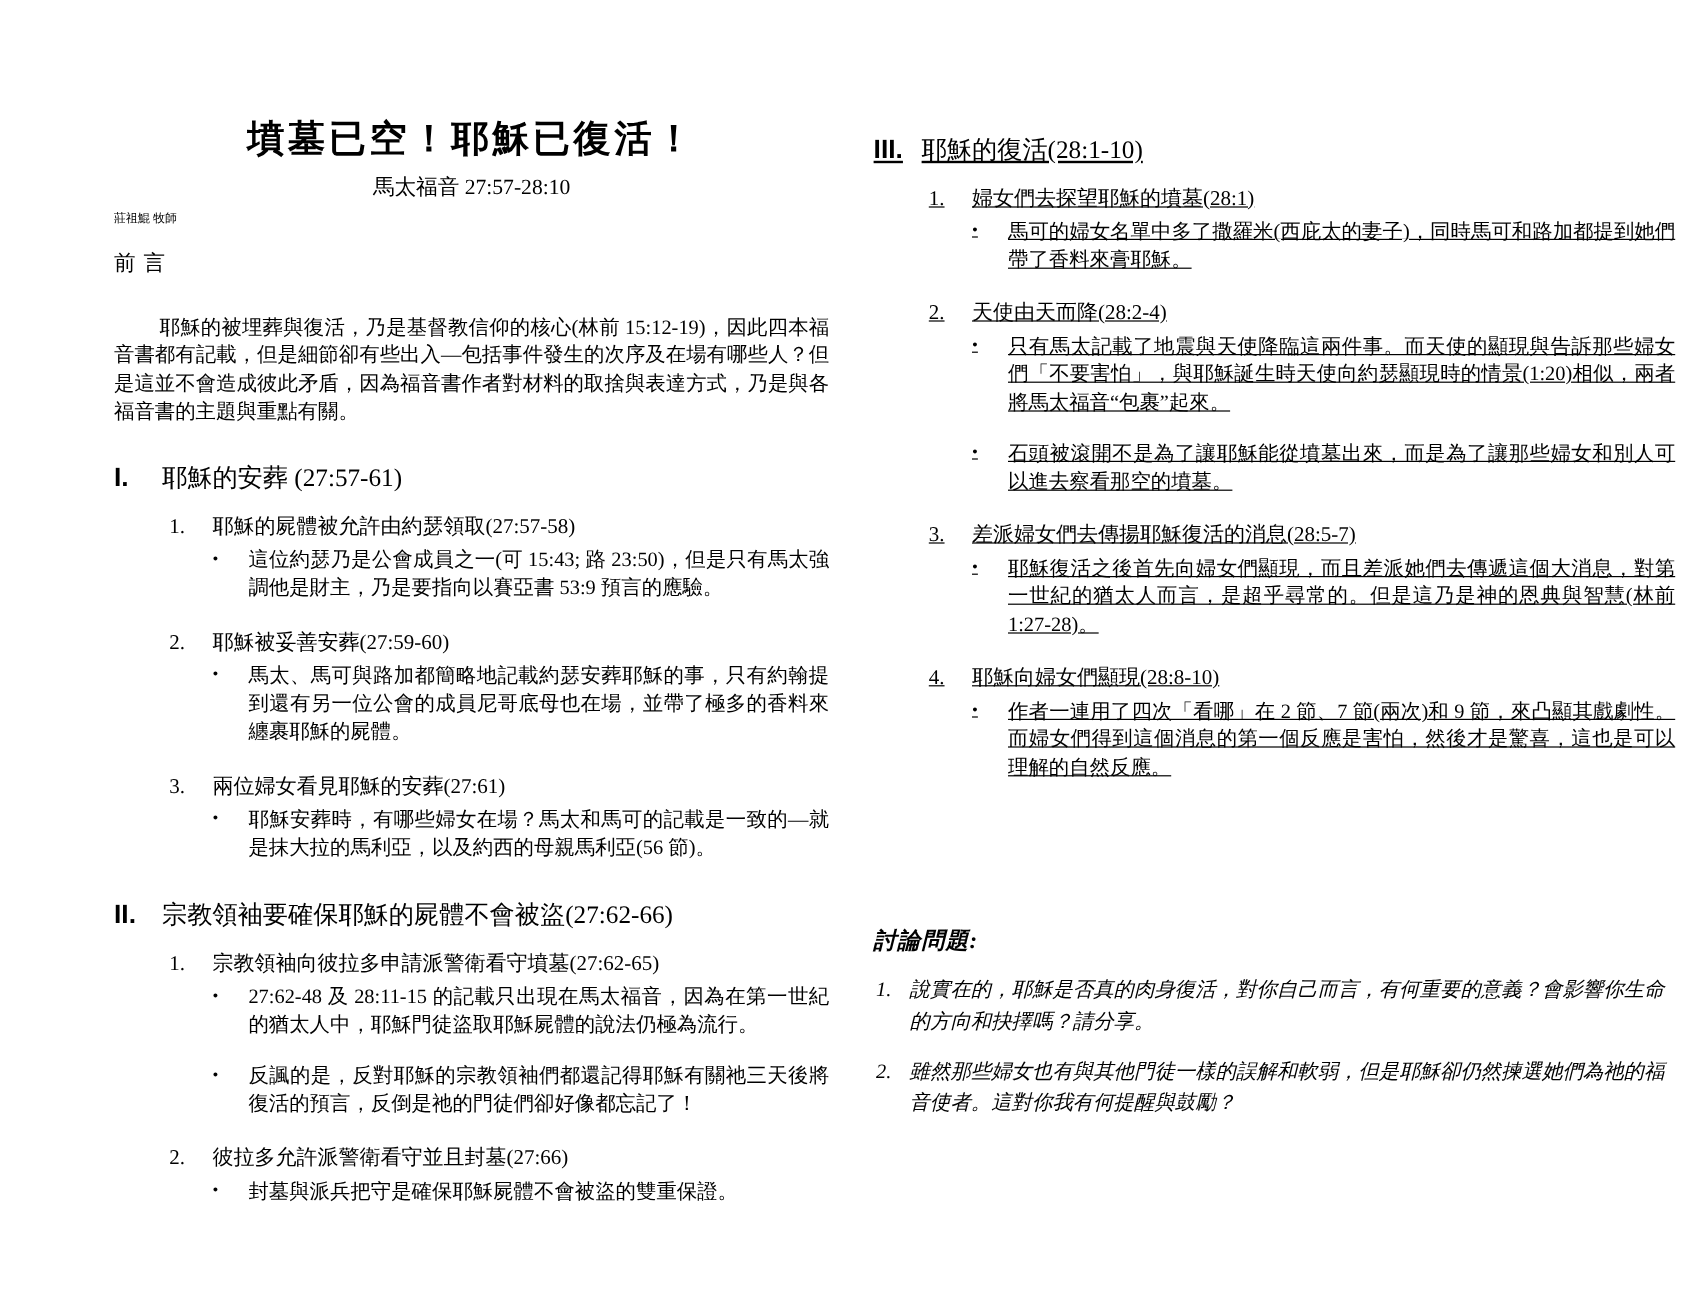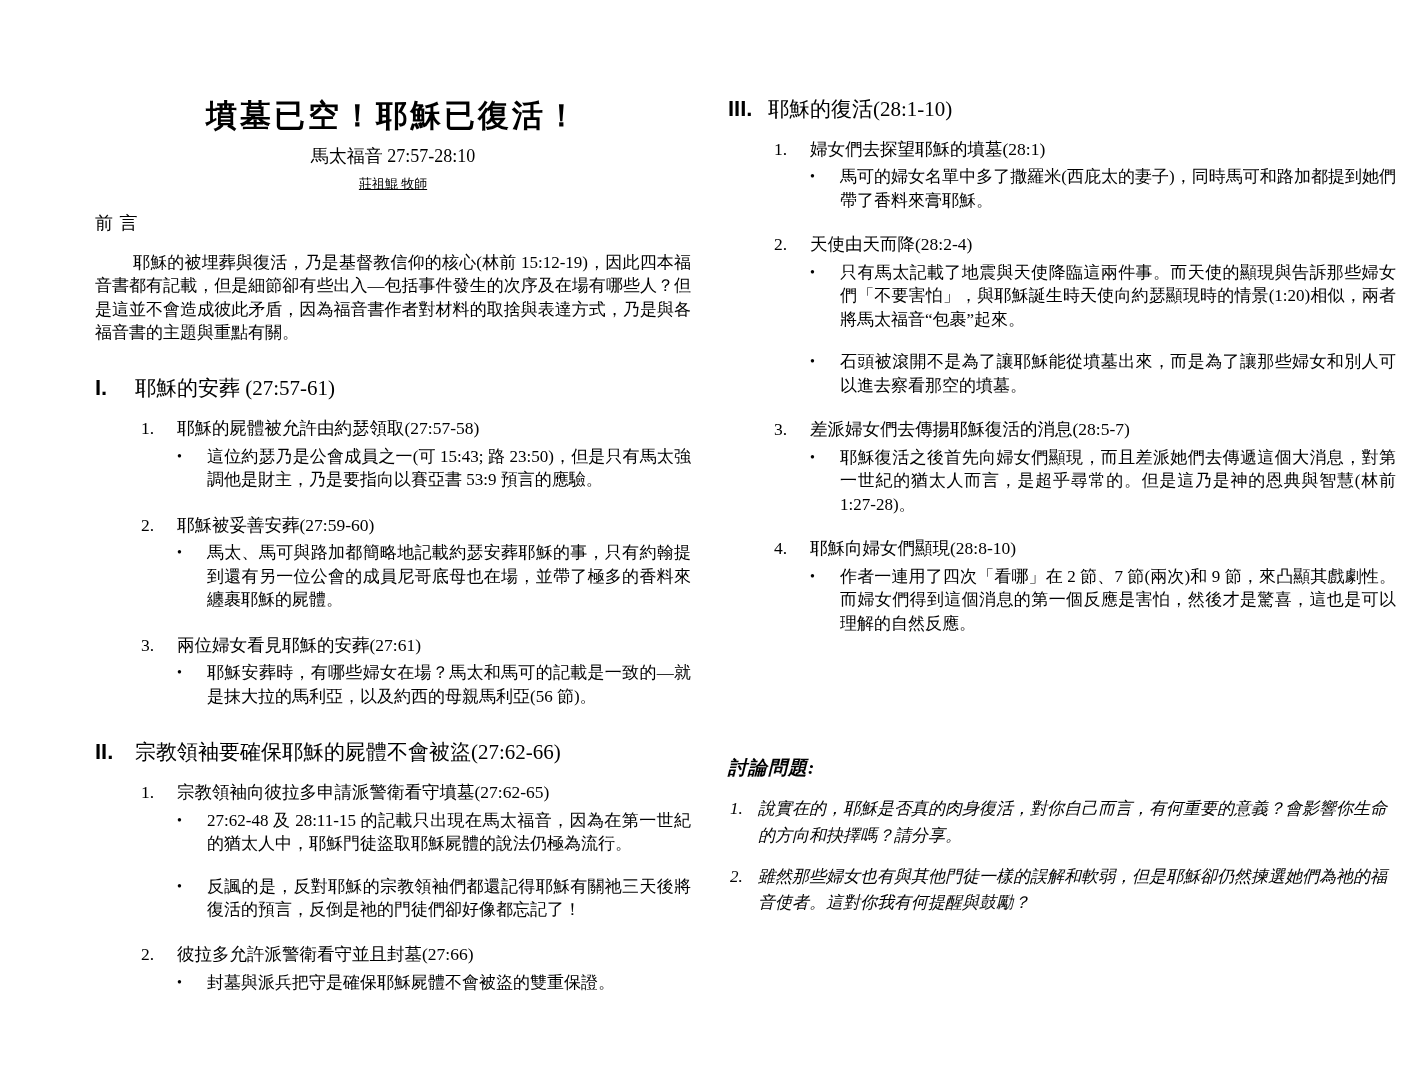--- a/index.html
+++ b/index.html
@@ -23,34 +23,32 @@
     font-weight: bold;
     letter-spacing: 3px;
     line-height: 1.15;
   }
   .doc-subtitle {
     text-align: center;
     font-size: 18px;
     margin-top: 10px;
   }
   .doc-author {
-    text-align: center;
-    font-size: 13px;
+    font-size: 10px;
     margin-top: 7px;
-    text-decoration: underline;
   }
 
   
   .preface-heading {
     font-size: 18px;
     margin-top: 18px;
     letter-spacing: 1px;
   }
   .preface-body {
-    margin-top: 16px;
+    margin-top: 30px;
     font-size: 17px;
     line-height: 1.38;
     text-align: justify;
     text-indent: 38px;
   }
 
   
   .section { margin-top: 30px; }
   .section-heading {
     display: flex;
@@ -186,21 +184,21 @@
       </div>
       <div class="bullet-item">
         <span class="bullet-dot">•</span>
         <span class="bullet-text">封墓與派兵把守是確保耶穌屍體不會被盜的雙重保證。</span>
       </div>
     </div>
   </div>
 
   <div class="col-right">
 
-    <div class="section" style="margin-top:0;">
+    <div class="section" style="margin-top:16px;text-decoration:underline;">
       <div class="section-heading">
         <span class="sec-num">III.</span>
         <span class="sec-title">耶穌的復活(28:1-10)</span>
       </div>
 
       <div class="outline-item">
         <span class="item-num">1.</span>
         <span class="item-title">婦女們去探望耶穌的墳墓(28:1)</span>
       </div>
       <div class="bullet-item">

